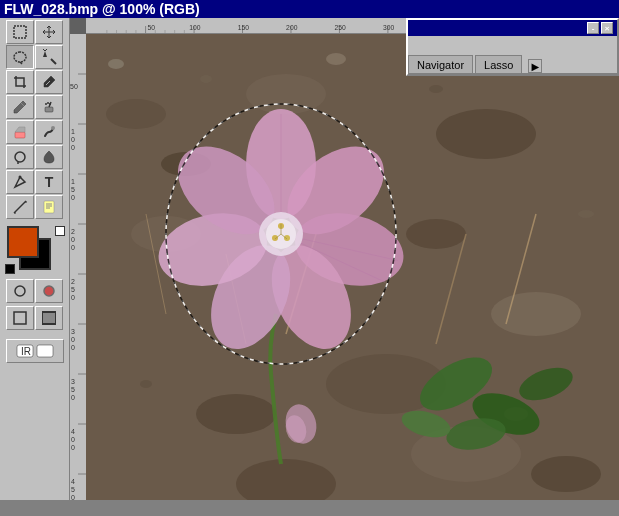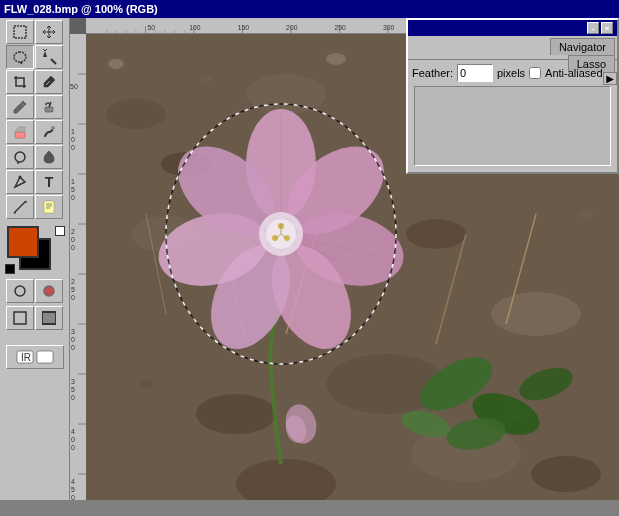--- a/index.html
+++ b/index.html
@@ -11,21 +11,21 @@
       font-size: 11px;
       overflow: hidden;
       position: relative;
     }
 
     
     .title-bar {
       background: #000080;
       color: white;
       padding: 8px 4px;
-      font-size: 11px;
+      font-size: 14px;
       font-weight: bold;
       display: flex;
       align-items: center;
       height: 18px;
     }
 
     
     .main-area {
       display: flex;
       position: relative;
@@ -140,23 +140,22 @@
       align-items: center;
       justify-content: center;
       cursor: pointer;
     }
 
     .panel-tabs {
       display: flex;
       background: #c0c0c0;
       border-bottom: 1px solid #808080;
       align-items: flex-end;
-      height: 24px;
+      height: 38px;
       padding-top: 2px;
-      flex-direction: column;
     }
 
     .panel-tab {
       padding: 2px 8px;
       font-size: 11px;
       border: 1px solid #808080;
       border-bottom: none;
       background: #c0c0c0;
       cursor: pointer;
       height: 18px;
@@ -379,21 +378,21 @@
             <rect x="2" y="2" width="12" height="12" fill="none" stroke="#333" stroke-width="1.5"></rect>
           </svg>
       </div>
       <div class="tool-btn" title="Full Screen with Menu">
         <svg width="16" height="16" viewBox="0 0 16 16">
             <rect x="1" y="1" width="14" height="14" fill="#333"></rect>
             <rect x="2" y="3" width="12" height="10" fill="#888"></rect>
           </svg>
       </div>
     </div>
-    <div class="tool-row" style="margin-top:14px;">
+    <div class="tool-row" style="margin-top:8px;">
       <div class="tool-btn" title="Jump to ImageReady" style="width:58px;">
         <svg width="40" height="16" viewBox="0 0 40 16">
             <rect x="2" y="2" width="16" height="12" rx="2" fill="#fff" stroke="#333" stroke-width="0.5"></rect>
             <rect x="22" y="2" width="16" height="12" rx="2" fill="#fff" stroke="#333" stroke-width="0.5"></rect>
             <text x="6" y="12" font-size="10" fill="#333">IR</text>
           </svg>
       </div>
     </div>
   </div>
 
@@ -584,27 +583,17 @@
       </div>
       <div class="panel-tabs">
         <div class="panel-tab inactive">
           <span>Navigator</span>
         </div>
         <div class="panel-tab inactive">
           <span>Lasso</span>
         </div>
         <div class="panel-tab-arrow">▶</div>
       </div>
-      <div class="panel-content">
-        <div class="panel-row">
-          <span class="panel-label">Feather:</span>
-          <input type="text" class="panel-input" value="0" style="width: 36px;">
-          <span class="panel-label">pixels</span>
-          <input type="checkbox" class="panel-checkbox" style="">
-          <span class="panel-label">Anti-aliased</span>
-        </div>
-        <div class="panel-gray-area"></div>
-      </div>
     </div>
 
   </div>
 
 </div>
 
 </body></html>

